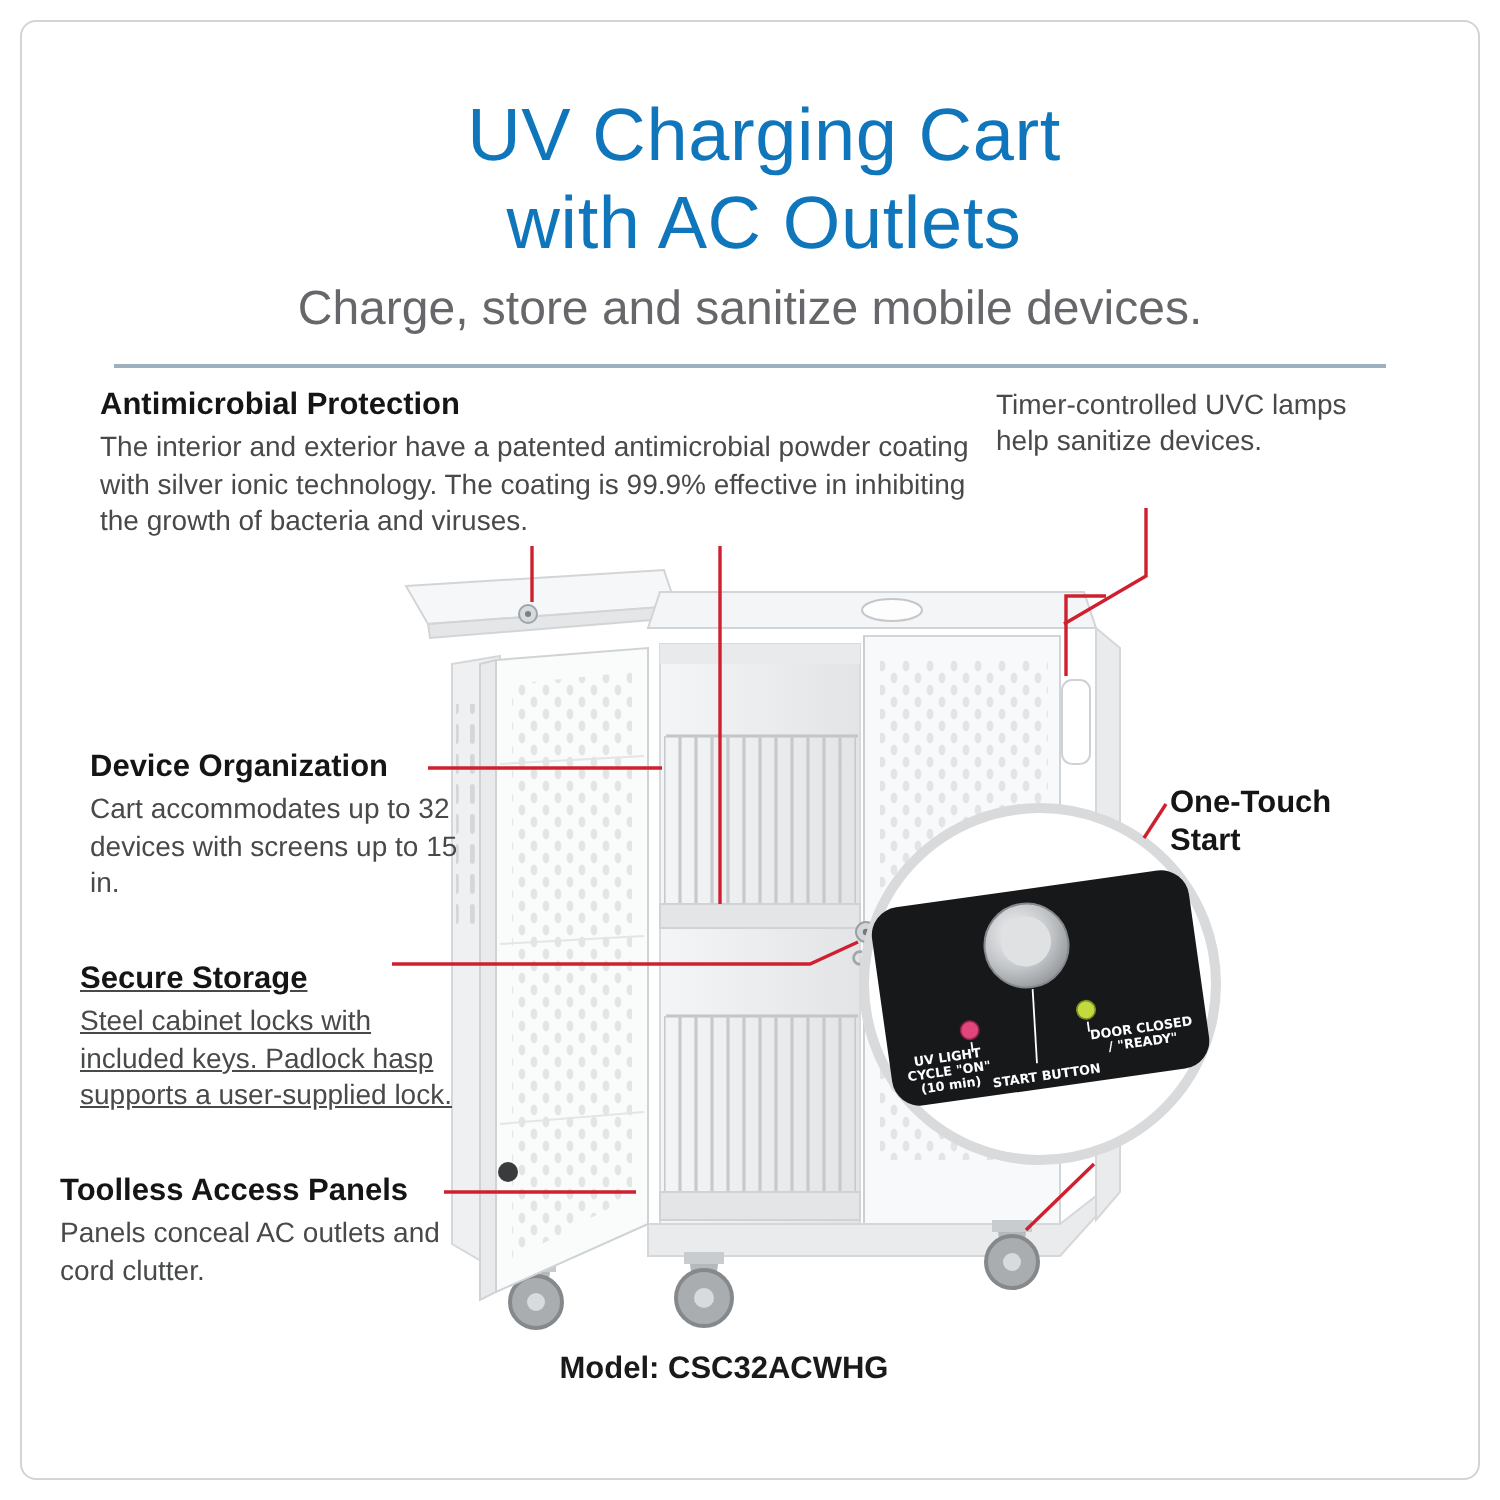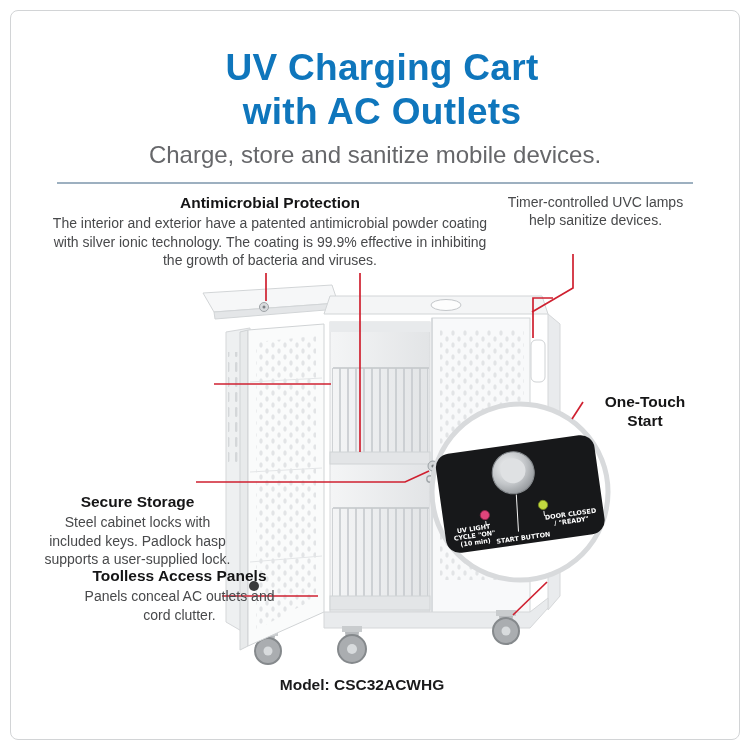--- a/index.html
+++ b/index.html
@@ -1,33 +1,33 @@
 <!DOCTYPE html>
 <html><head>
 <meta charset="utf-8">
 <style>
   html,body{margin:0;padding:0;background:#fff;}
   .canvas{position:relative;width:750px;height:750px;background:#fff;overflow:hidden;
           font-family:"Liberation Sans",sans-serif;}
   .frame{position:absolute;inset:10px;border:1px solid #d2d4d6;border-radius:8px;pointer-events:none;}
   .illustration{position:absolute;left:0;top:0;width:750px;height:750px;}
   .title{position:absolute;left:14px;right:0;top:46px;text-align:center;color:#0f76bc;
-         font-size:37px;font-weight:bold;line-height:1.2;letter-spacing:.3px;}
+         font-size:37px;font-weight:normal;line-height:1.2;letter-spacing:.3px;}
   .subtitle{position:absolute;left:0;right:0;top:141px;text-align:center;color:#66676a;font-size:24px;}
   .divider{position:absolute;left:57px;right:57px;top:182px;border-top:2px solid #9db0c0;}
-  .callout{position:absolute;text-align:center;color:#48494b;font-size:14px;line-height:1.32;}
+  .callout{position:absolute;color:#48494b;font-size:14px;line-height:1.32;}
   .callout h3{margin:0 0 2px 0;font-size:15.5px;font-weight:bold;color:#151516;line-height:1.25;}
   .callout p{margin:0;}
   .co-antimicrobial{left:50px;top:193px;width:440px;}
   .co-uv{left:498px;top:193px;width:195px;}
   .co-cord{left:536px;top:288px;width:166px;}
   .co-org{left:45px;top:374px;width:185px;}
   .co-onetouch{left:585px;top:392px;width:120px;}
-  .co-secure{left:40px;top:492px;width:195px;}
-  .co-toolless{left:30px;top:566px;width:205px;margin-left:47px;}
+  .co-secure{left:40px;top:480px;width:195px;text-decoration:underline;}
+  .co-toolless{left:30px;top:586px;width:205px;}
   .co-mobility{left:545px;top:572px;width:162px;}
   .model{position:absolute;top:676px;left:345px;transform:translateX(-50%);
          font-size:15.5px;color:#1a1a1b;white-space:nowrap;}
   .model .lbl{font-weight:bold;margin-left:34px;}
   .model .val{font-weight:bold;}
   .panel-text{font-family:"DejaVu Sans",sans-serif;}
 </style>
 </head>
 <body>
 
@@ -181,20 +181,24 @@
   <div class="callout co-antimicrobial">
     <h3>Antimicrobial Protection</h3>
     <p>The interior and exterior have a patented antimicrobial powder coating with silver ionic technology. The coating is 99.9% effective in inhibiting the growth of bacteria and viruses.</p>
   </div>
 
   <div class="callout co-uv">
     <p>Timer-controlled UVC lamps help sanitize devices.</p>
   </div>
 
 
+  <div class="callout co-org">
+    <h3>Device Organization</h3>
+    <p>Cart accommodates up to 32 devices with screens up to 15 in.</p>
+  </div>
 
   <div class="callout co-onetouch">
     <h3>One-Touch Start</h3>
   </div>
 
   <div class="callout co-secure">
     <h3>Secure Storage</h3>
     <p>Steel cabinet locks with included keys. Padlock hasp supports a user-supplied lock.</p>
   </div>
 

